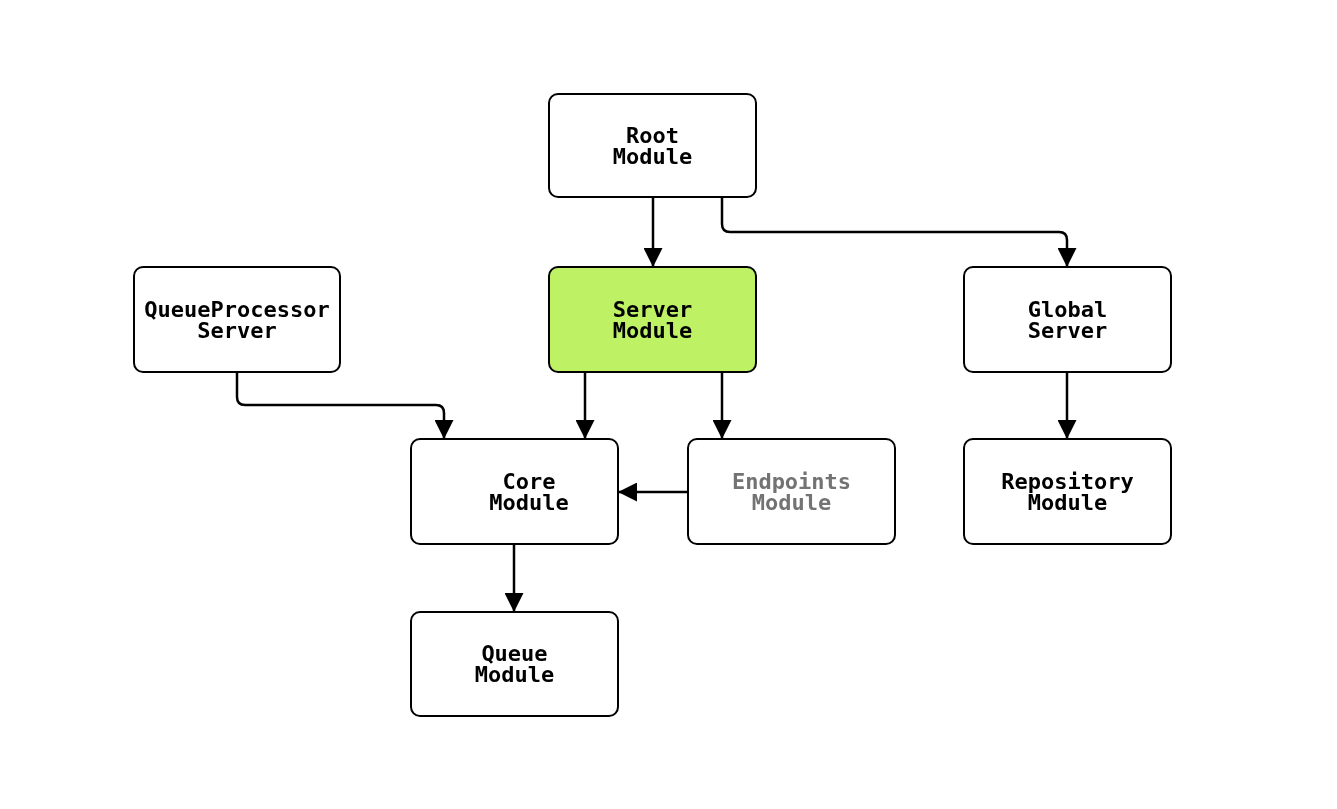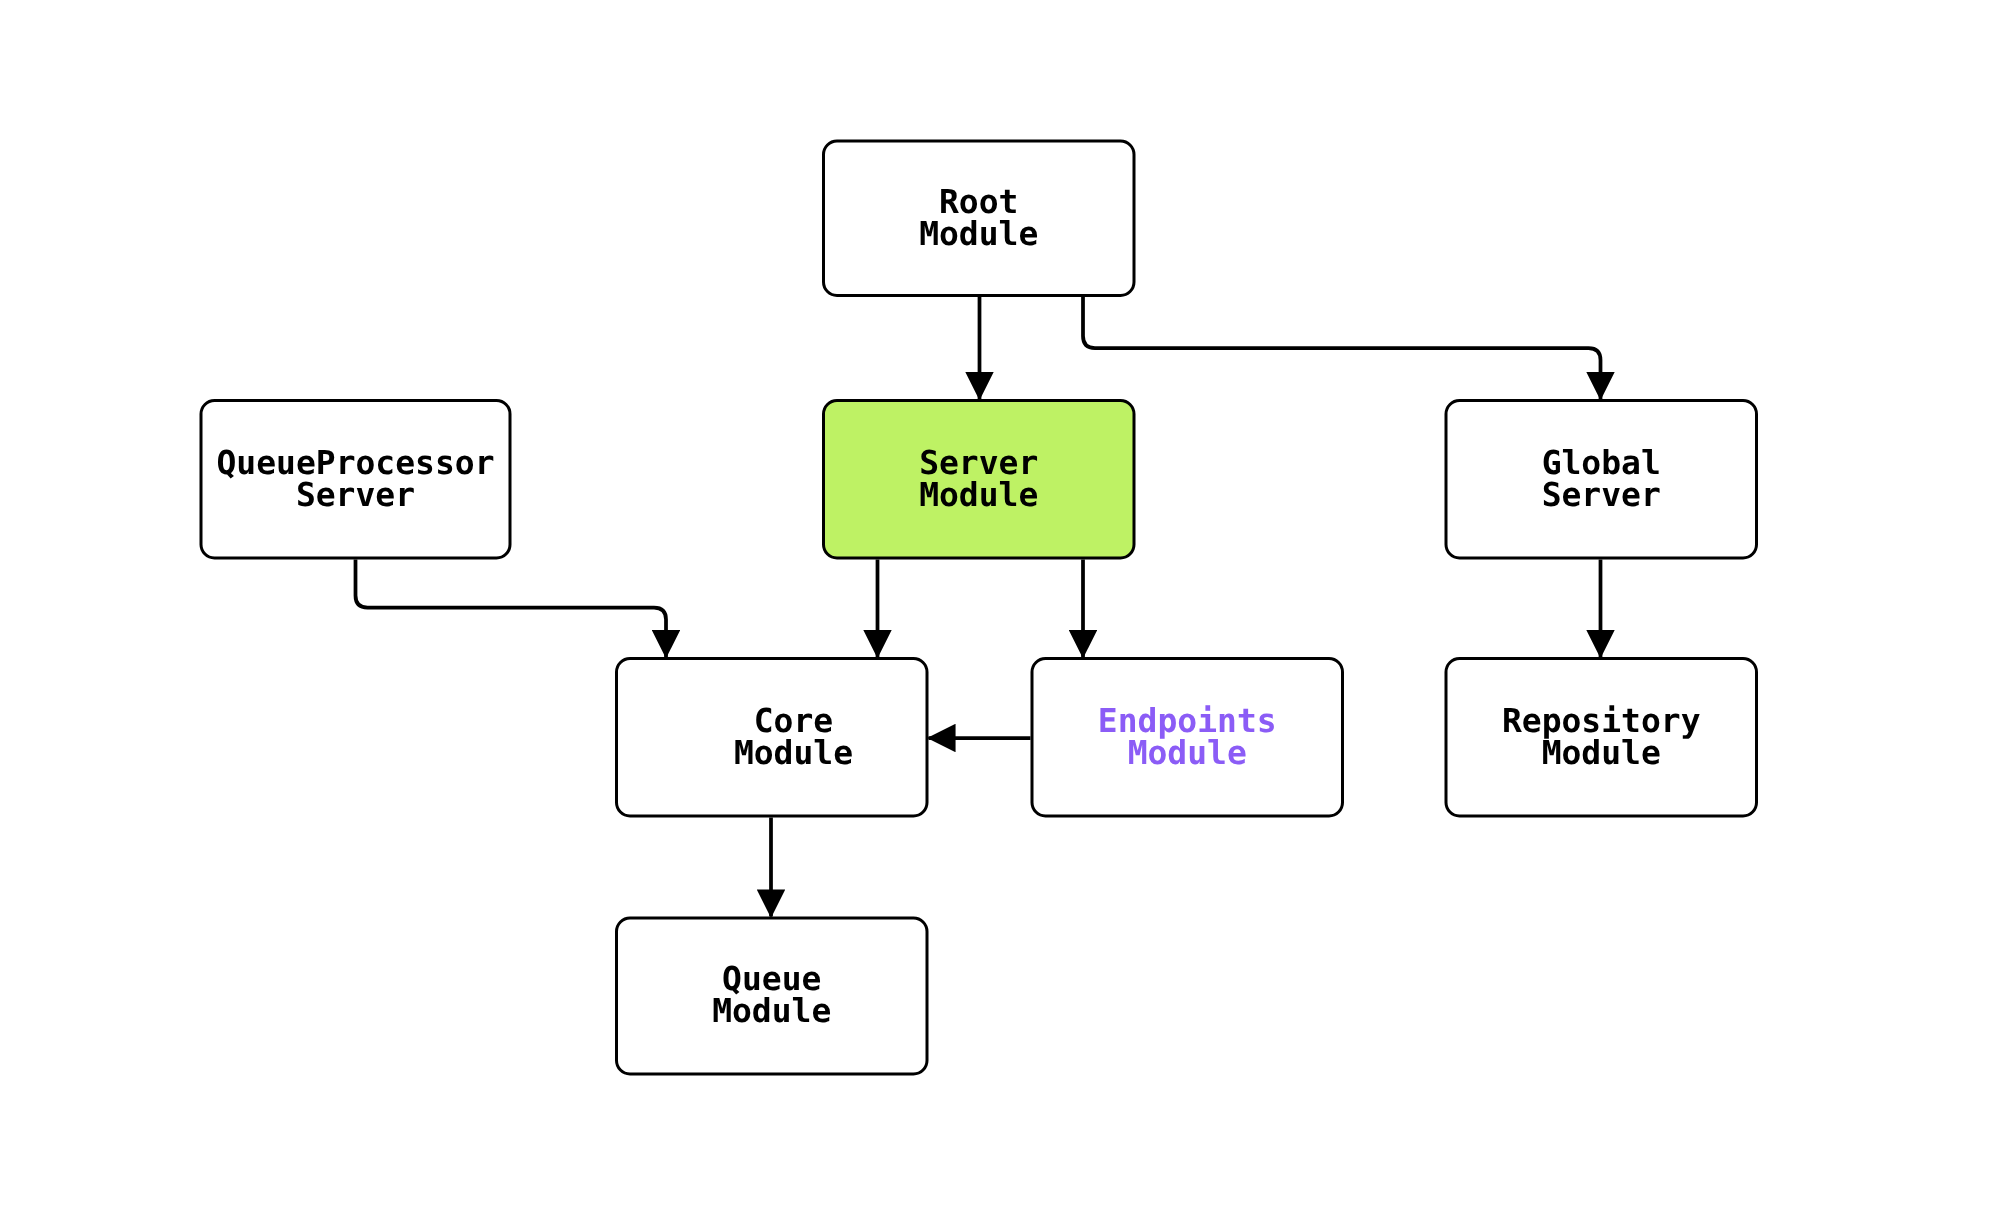--- a/index.html
+++ b/index.html
@@ -89,21 +89,21 @@
       </div>
       <div class="node" style="left: 963px; top: 266px; width: 209px; height: 107px; background: rgb(255, 255, 255); border-color: rgb(0, 0, 0);">
         <div class="node-label" style="color: rgb(0, 0, 0);">Global
 Server</div>
       </div>
       <div class="node" style="left: 410px; top: 438px; width: 209px; height: 107px; background: rgb(255, 255, 255); border-color: rgb(0, 0, 0); padding-left: 29px;">
         <div class="node-label" style="color: rgb(0, 0, 0);">Core
 Module</div>
       </div>
       <div class="node" style="left: 687px; top: 438px; width: 209px; height: 107px; background: rgb(255, 255, 255); border-color: rgb(0, 0, 0);">
-        <div class="node-label" style="color: #8b5cf6;">Endpoints
+        <div class="node-label" style="color: #737373;">Endpoints
 Module</div>
       </div>
       <div class="node" style="left: 963px; top: 438px; width: 209px; height: 107px; background: rgb(255, 255, 255); border-color: rgb(0, 0, 0);">
         <div class="node-label" style="color: rgb(0, 0, 0); text-align: center;">Repository
 Module</div>
       </div>
       <div class="node" style="left: 410px; top: 611px; width: 209px; height: 106px; background: rgb(255, 255, 255); border-color: rgb(0, 0, 0);">
         <div class="node-label" style="color: rgb(0, 0, 0);">Queue
 Module</div>
       </div>

